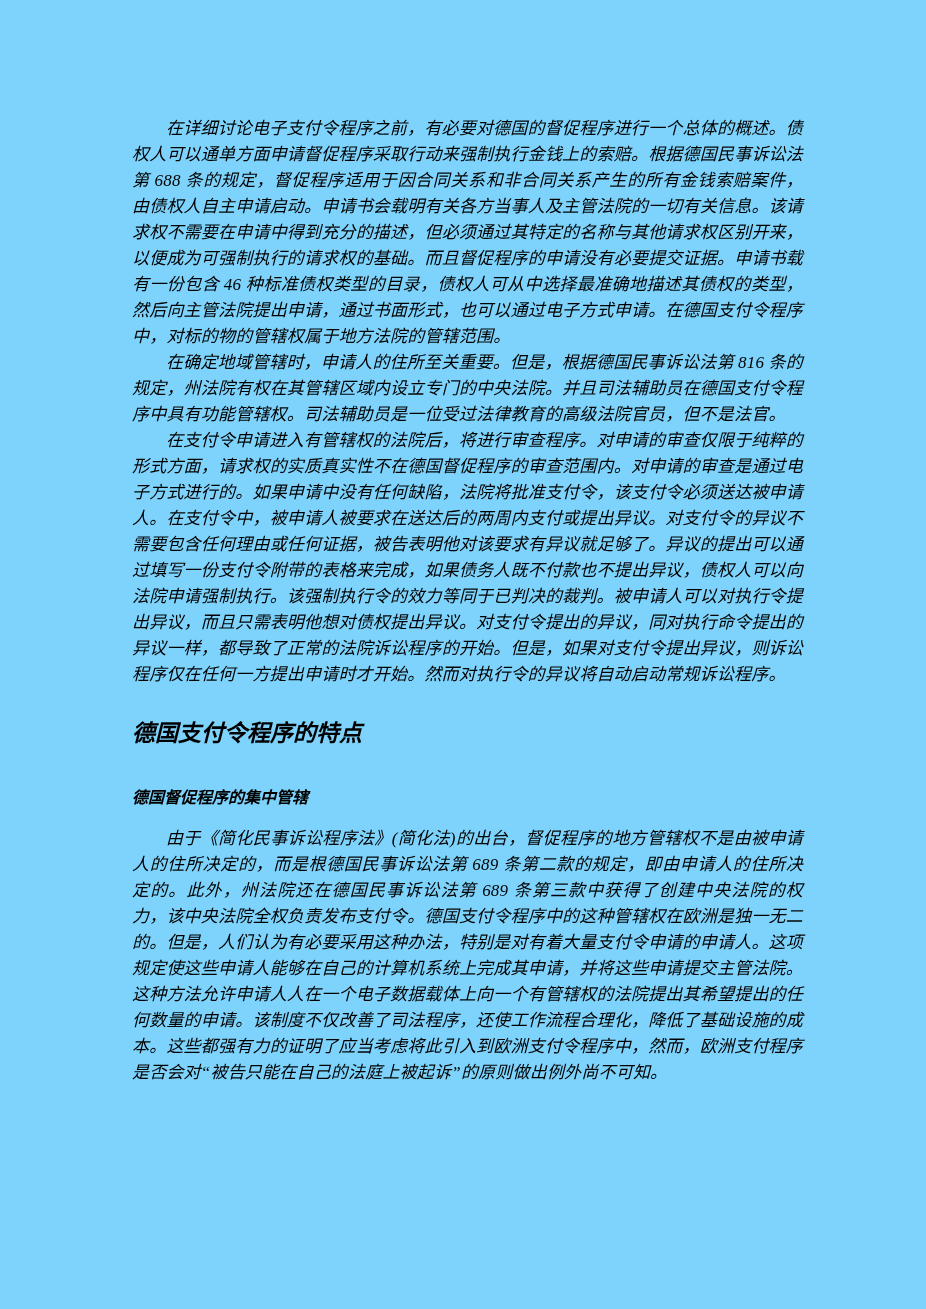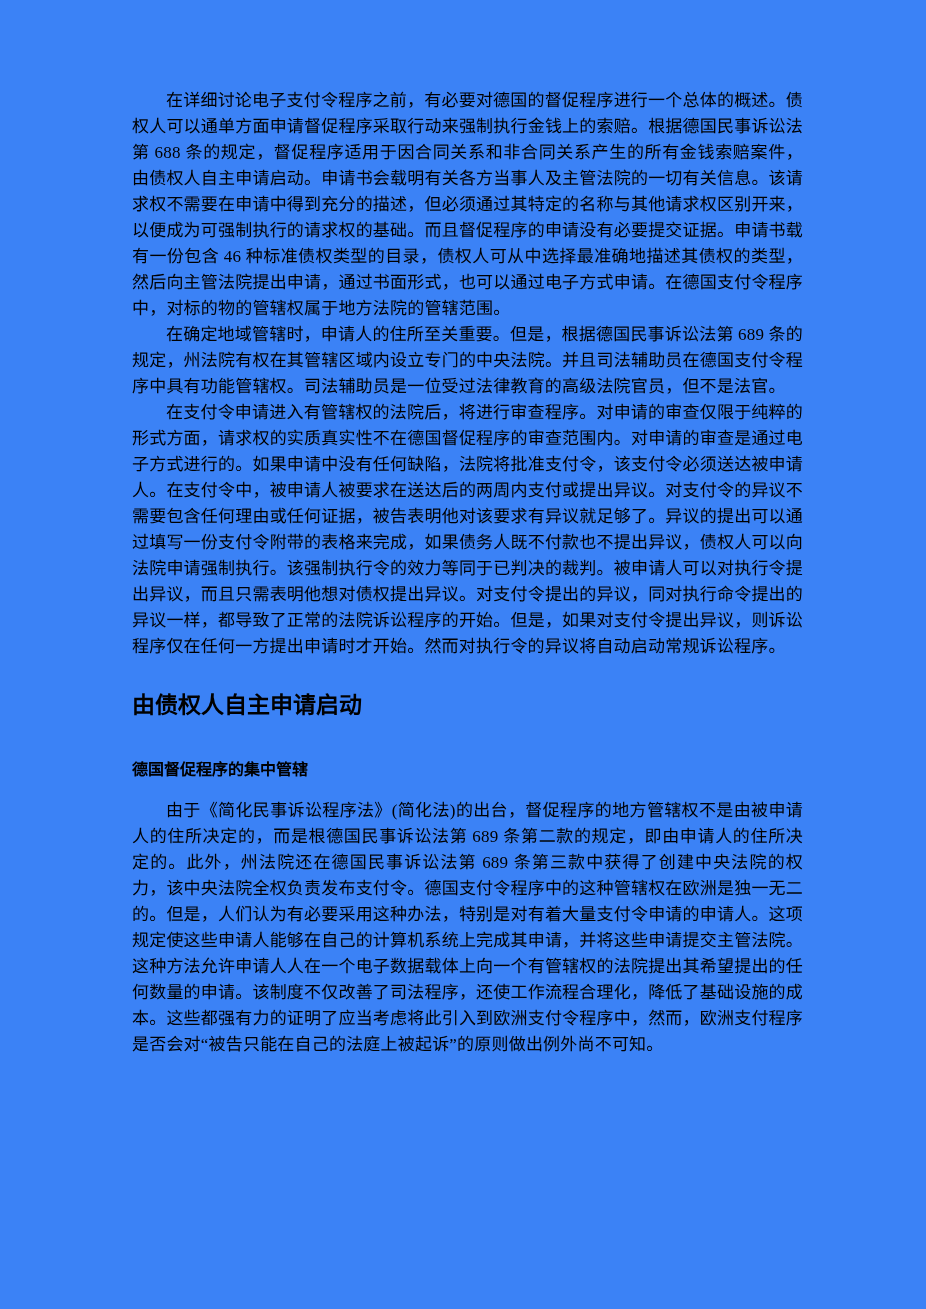--- a/index.html
+++ b/index.html
@@ -12,22 +12,23 @@
     height: 1309px;
     position: relative;
     overflow: hidden;
     font-family: "Liberation Serif", "DejaVu Serif", serif;
     color: #000000;
   }
   .page {
     box-sizing: border-box;
     width: 926px;
     height: 1309px;
-    padding: 88px 123px 0 132px;
-    background: #3b82f6;
+    padding: 116px 123px 0 132px;
+    background: #7dd3fc;
+    font-style: italic;
   }
   .para {
     margin: 0;
     font-size: 17px;
     line-height: 26px;
     text-align: justify;
     text-indent: 2em;
     letter-spacing: 0.2px;
     word-break: break-all;
   }
@@ -46,22 +47,22 @@
     line-height: 19px;
     font-weight: bold;
     color: #000000;
   }
 </style>
 </head>
 <body>
 
 <div class="page">
   <p class="para">在详细讨论电子支付令程序之前，有必要对德国的督促程序进行一个总体的概述。债权人可以通单方面申请督促程序采取行动来强制执行金钱上的索赔。根据德国民事诉讼法第 688 条的规定，督促程序适用于因合同关系和非合同关系产生的所有金钱索赔案件，由债权人自主申请启动。申请书会载明有关各方当事人及主管法院的一切有关信息。该请求权不需要在申请中得到充分的描述，但必须通过其特定的名称与其他请求权区别开来，以便成为可强制执行的请求权的基础。而且督促程序的申请没有必要提交证据。申请书载有一份包含 46 种标准债权类型的目录，债权人可从中选择最准确地描述其债权的类型，然后向主管法院提出申请，通过书面形式，也可以通过电子方式申请。在德国支付令程序中，对标的物的管辖权属于地方法院的管辖范围。</p>
-  <p class="para">在确定地域管辖时，申请人的住所至关重要。但是，根据德国民事诉讼法第 689 条的规定，州法院有权在其管辖区域内设立专门的中央法院。并且司法辅助员在德国支付令程序中具有功能管辖权。司法辅助员是一位受过法律教育的高级法院官员，但不是法官。</p>
+  <p class="para">在确定地域管辖时，申请人的住所至关重要。但是，根据德国民事诉讼法第 816 条的规定，州法院有权在其管辖区域内设立专门的中央法院。并且司法辅助员在德国支付令程序中具有功能管辖权。司法辅助员是一位受过法律教育的高级法院官员，但不是法官。</p>
   <p class="para">在支付令申请进入有管辖权的法院后，将进行审查程序。对申请的审查仅限于纯粹的形式方面，请求权的实质真实性不在德国督促程序的审查范围内。对申请的审查是通过电子方式进行的。如果申请中没有任何缺陷，法院将批准支付令，该支付令必须送达被申请人。在支付令中，被申请人被要求在送达后的两周内支付或提出异议。对支付令的异议不需要包含任何理由或任何证据，被告表明他对该要求有异议就足够了。异议的提出可以通过填写一份支付令附带的表格来完成，如果债务人既不付款也不提出异议，债权人可以向法院申请强制执行。该强制执行令的效力等同于已判决的裁判。被申请人可以对执行令提出异议，而且只需表明他想对债权提出异议。对支付令提出的异议，同对执行命令提出的异议一样，都导致了正常的法院诉讼程序的开始。但是，如果对支付令提出异议，则诉讼程序仅在任何一方提出申请时才开始。然而对执行令的异议将自动启动常规诉讼程序。</p>
 
-  <h1 class="section-heading">由债权人自主申请启动</h1>
+  <h1 class="section-heading">德国支付令程序的特点</h1>
 
 
   <h2 class="subsection-heading">德国督促程序的集中管辖</h2>
 
   <p class="para">由于《简化民事诉讼程序法》(简化法)的出台，督促程序的地方管辖权不是由被申请人的住所决定的，而是根德国民事诉讼法第 689 条第二款的规定，即由申请人的住所决定的。此外，州法院还在德国民事诉讼法第 689 条第三款中获得了创建中央法院的权力，该中央法院全权负责发布支付令。德国支付令程序中的这种管辖权在欧洲是独一无二的。但是，人们认为有必要采用这种办法，特别是对有着大量支付令申请的申请人。这项规定使这些申请人能够在自己的计算机系统上完成其申请，并将这些申请提交主管法院。这种方法允许申请人人在一个电子数据载体上向一个有管辖权的法院提出其希望提出的任何数量的申请。该制度不仅改善了司法程序，还使工作流程合理化，降低了基础设施的成本。这些都强有力的证明了应当考虑将此引入到欧洲支付令程序中，然而，欧洲支付程序是否会对“被告只能在自己的法庭上被起诉”的原则做出例外尚不可知。</p>
 </div>
 
 </body></html>

